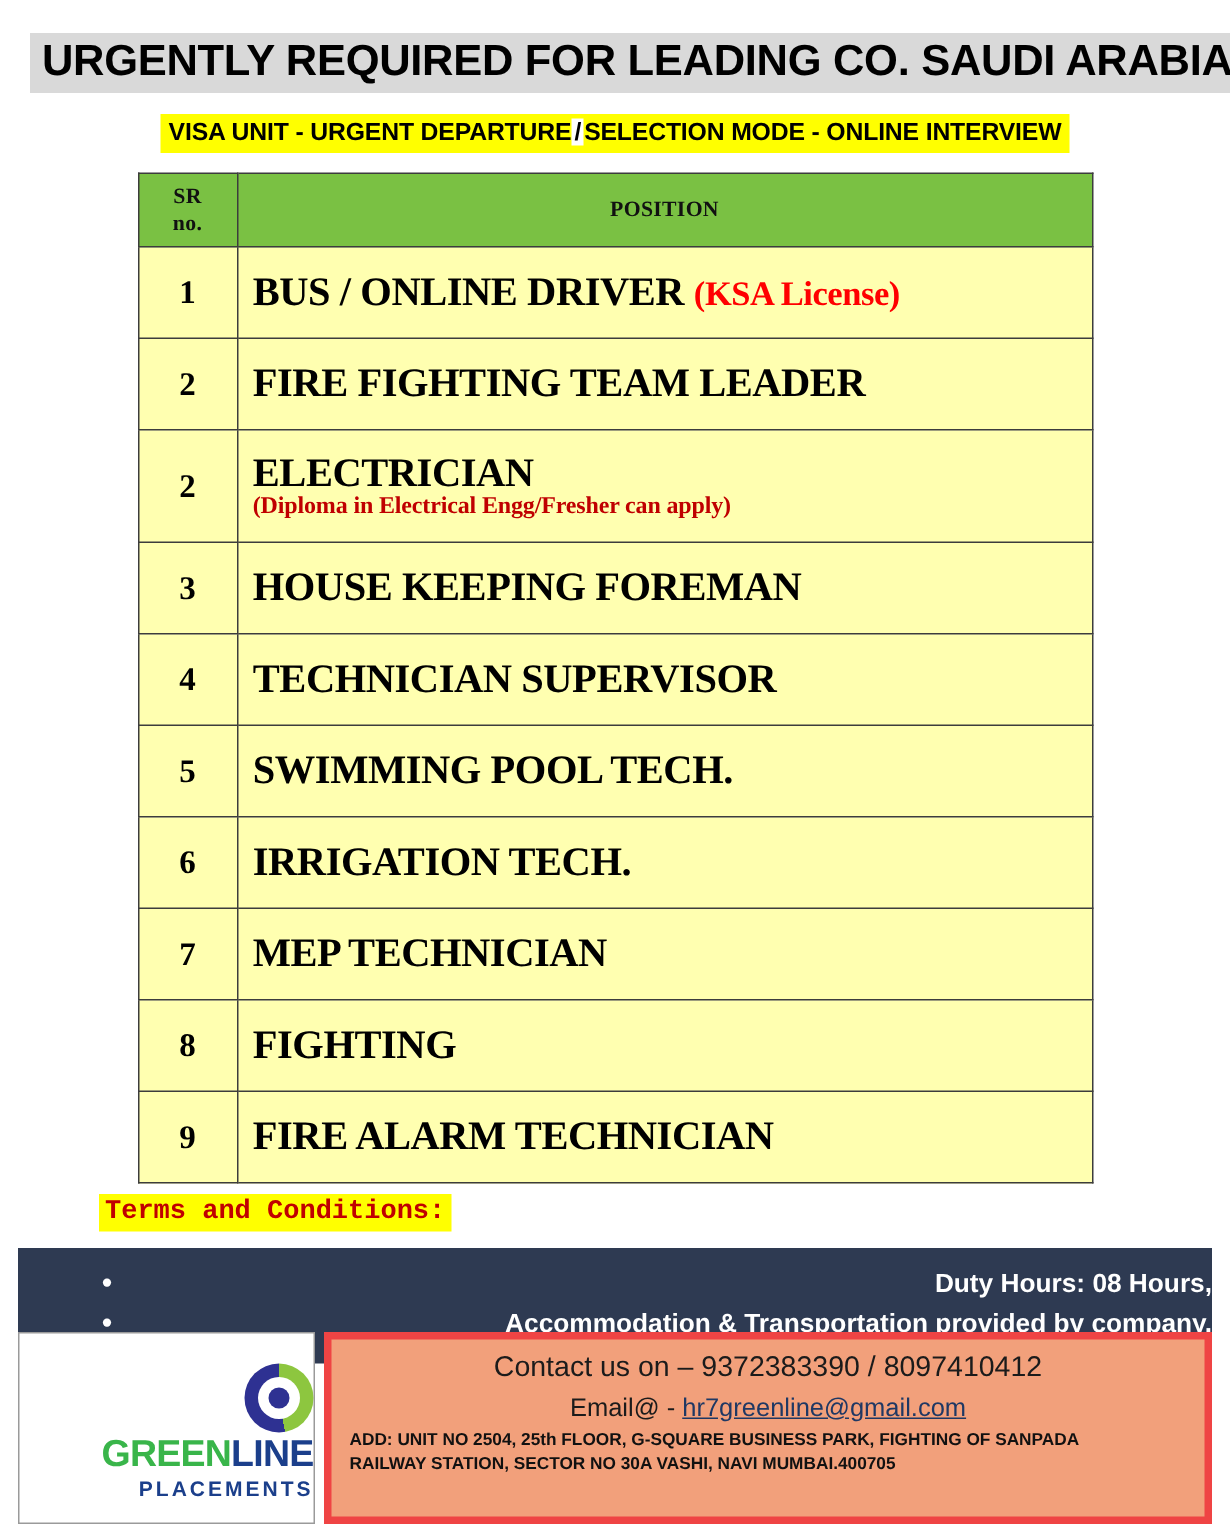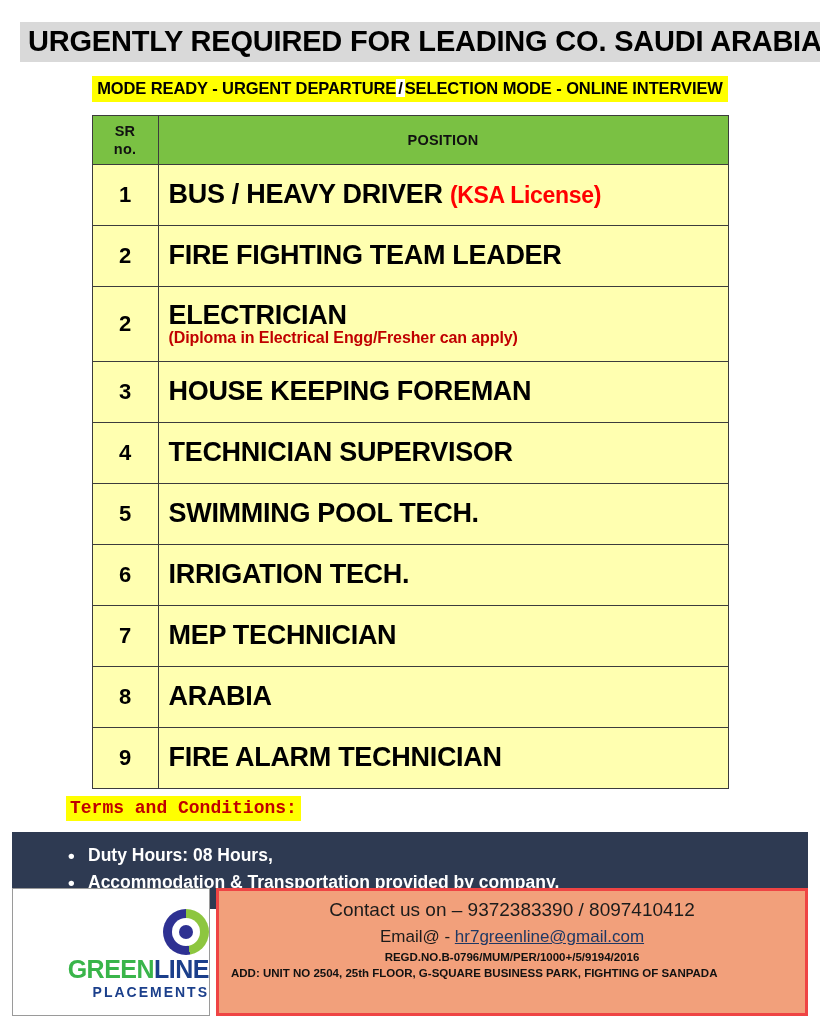--- a/index.html
+++ b/index.html
@@ -51,20 +51,21 @@
   }
   .subline .sep {
     background: #ffffff;
     padding: 0 2px;
   }
 
   
   .table-wrap {
     margin: 13px auto 0 auto;
     width: 637px;
+    font-family: Liberation Serif, serif;
   }
   table.positions {
     border-collapse: collapse;
     width: 100%;
     table-layout: fixed;
   }
   table.positions th, table.positions td {
     border: 1.5px solid #3c3c3c;
     vertical-align: middle;
   }
@@ -134,20 +135,21 @@
     margin: 0;
     padding: 0 0 0 56px;
     list-style: none;
   }
   .terms-box li {
     font-size: 17.5px;
     font-weight: bold;
     line-height: 1.55;
     position: relative;
     padding-left: 20px;
+    text-align: right;
   }
   .terms-box li::before {
     content: "\2022";
     position: absolute;
     left: 0;
     top: -1px;
     font-size: 19px;
   }
 
   
@@ -209,21 +211,21 @@
     font-size: 14px;
     font-weight: bold;
     color: #1b3f8b;
     letter-spacing: 2px;
     margin-top: 2px;
   }
   .contact-box {
     flex: 1;
     margin-left: 6px;
     background: #f2a07b;
-    border: 3px solid #ef4444;
+    border: 5px solid #ef4444;
     box-sizing: border-box;
     text-align: center;
     padding: 8px 10px 6px 10px;
   }
   .contact-line1 {
     font-size: 19px;
     color: #1b1b1b;
     margin-bottom: 6px;
   }
   .contact-line2 {
@@ -254,21 +256,21 @@
 </head>
 <body>
 
 <div class="page">
 
   <div class="headline-wrap">
     <div class="headline">URGENTLY REQUIRED FOR LEADING CO. SAUDI ARABIA</div>
   </div>
 
   <div class="subline-wrap">
-    <div class="subline"><span>MODE READY - URGENT DEPARTURE</span><span class="sep">/</span><span>SELECTION MODE - ONLINE INTERVIEW</span></div>
+    <div class="subline"><span>VISA UNIT - URGENT DEPARTURE</span><span class="sep">/</span><span>SELECTION MODE - ONLINE INTERVIEW</span></div>
   </div>
 
   <div class="table-wrap">
     <table class="positions">
       <colgroup>
           <col class="col-sr">
           <col>
         </colgroup>
       <thead>
         <tr>
@@ -276,21 +278,21 @@
             <span>SR</span><br>
             <span>no.</span>
           </th>
           <th class="pos-head">POSITION</th>
         </tr>
       </thead>
       <tbody>
         <tr class="tall">
           <td class="sr">1</td>
           <td class="pos">
-            <span>BUS / HEAVY DRIVER</span>
+            <span>BUS / ONLINE DRIVER</span>
             <span class="note-red">(KSA License)</span>
           </td>
         </tr>
         <tr class="tall">
           <td class="sr">2</td>
           <td class="pos">
             <span>FIRE FIGHTING TEAM LEADER</span>
           </td>
         </tr>
         <tr class="two-line">
@@ -326,21 +328,21 @@
         </tr>
         <tr class="tall">
           <td class="sr">7</td>
           <td class="pos">
             <span>MEP TECHNICIAN</span>
           </td>
         </tr>
         <tr class="tall">
           <td class="sr">8</td>
           <td class="pos">
-            <span>ARABIA</span>
+            <span>FIGHTING</span>
           </td>
         </tr>
         <tr class="tall">
           <td class="sr">9</td>
           <td class="pos">
             <span>FIRE ALARM TECHNICIAN</span>
           </td>
         </tr>
       </tbody>
     </table>
@@ -364,18 +366,18 @@
         <div class="inner"></div>
         <div class="dot"></div>
       </div>
       <div class="logo-text"><span class="green">GREEN</span><span class="blue">LINE</span></div>
       <div class="logo-sub">PLACEMENTS</div>
     </div>
 
     <div class="contact-box">
       <div class="contact-line1">Contact us on – 9372383390 / 8097410412</div>
       <div class="contact-line2"><span>Email@ -</span> <span class="email">hr7greenline@gmail.com</span></div>
-      <div class="contact-reg">REGD.NO.B-0796/MUM/PER/1000+/5/9194/2016</div>
       <div class="contact-addr">ADD: UNIT NO 2504, 25th FLOOR, G-SQUARE BUSINESS PARK, FIGHTING OF SANPADA</div>
+      <div class="contact-addr">RAILWAY STATION, SECTOR NO 30A VASHI, NAVI MUMBAI.400705</div>
     </div>
   </div>
 
 </div>
 
 </body></html>

